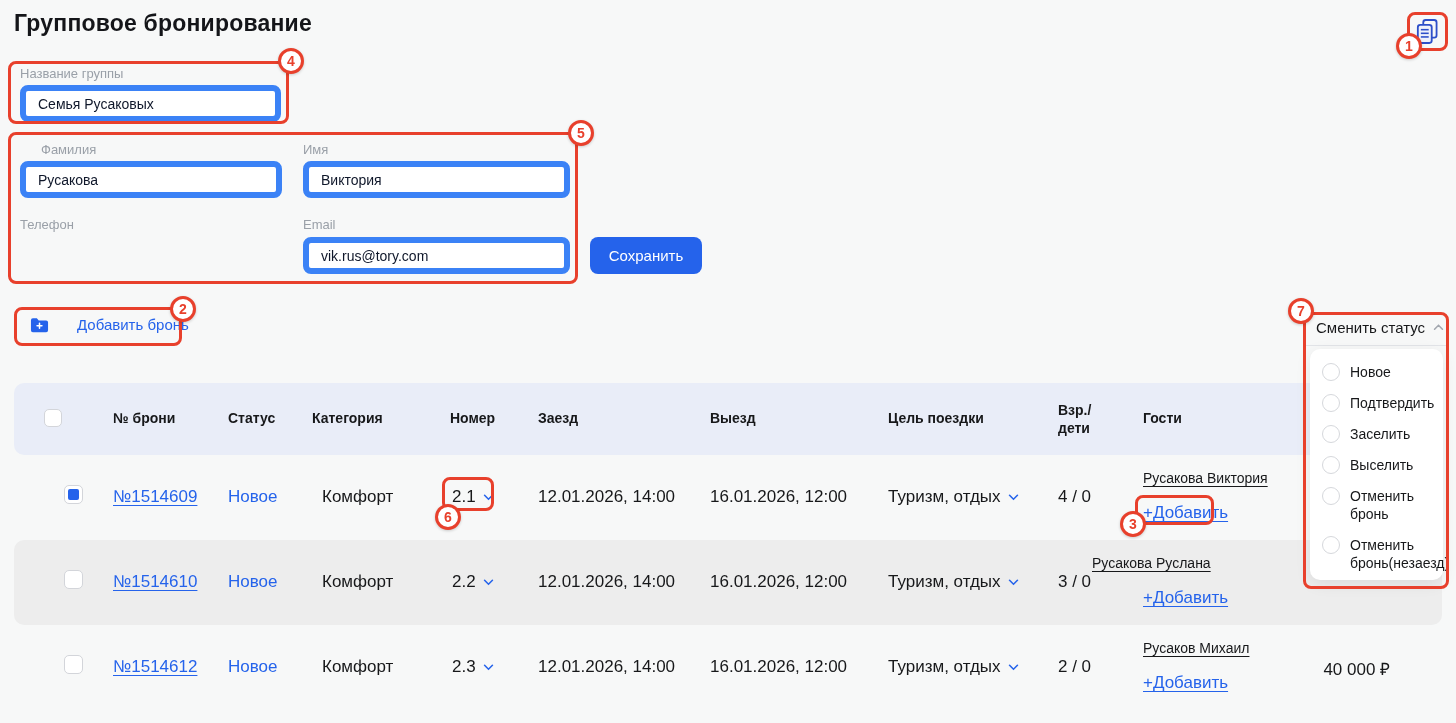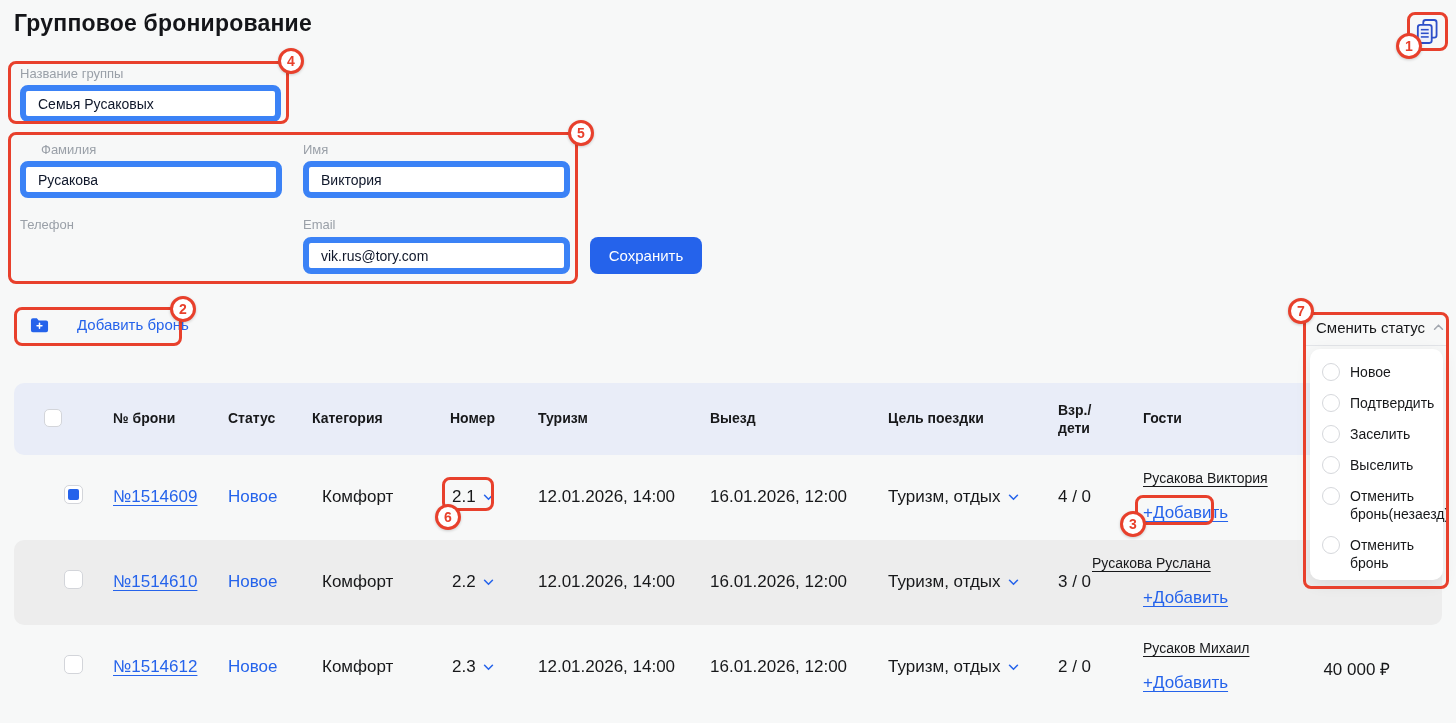--- a/index.html
+++ b/index.html
@@ -87,21 +87,21 @@
     </svg>
     <span>Добавить бронь</span>
   </div>
 
   <div class="abs band thead-band" style="left:14px; top:383px; width:1428px; height:72px;"></div>
   <div class="abs cb" style="left:44px; top:409px; width:18px; height:18px;"></div>
   <div class="abs th" style="left:113px; top:410px;">№ брони</div>
   <div class="abs th" style="left:228px; top:410px;">Статус</div>
   <div class="abs th" style="left:312px; top:410px;">Категория</div>
   <div class="abs th" style="left:450px; top:410px;">Номер</div>
-  <div class="abs th" style="left:538px; top:410px;">Туризм</div>
+  <div class="abs th" style="left:538px; top:410px;">Заезд</div>
   <div class="abs th" style="left:710px; top:410px;">Выезд</div>
   <div class="abs th" style="left:888px; top:410px;">Цель поездки</div>
   <div class="abs th" style="left:1058px; top:401px; line-height:18px;">
     <span style="display:block;">Взр./</span>
     <span style="display:block;">дети</span>
   </div>
   <div class="abs th" style="left:1143px; top:410px;">Гости</div>
 
   <div class="abs cb" style="left:64px; top:485px;">
       <div class="fill"></div>
@@ -192,25 +192,25 @@
     <div class="opt">
       <div class="radio"></div>
       <div class="opt-label">Заселить</div>
     </div>
     <div class="opt">
       <div class="radio"></div>
       <div class="opt-label">Выселить</div>
     </div>
     <div class="opt">
       <div class="radio"></div>
+      <div class="opt-label">Отменить бронь</div>
+    </div>
+    <div class="opt">
+      <div class="radio"></div>
       <div class="opt-label">Отменить бронь(незаезд)</div>
-    </div>
-    <div class="opt">
-      <div class="radio"></div>
-      <div class="opt-label">Отменить бронь</div>
     </div>
   </div>
 
   <div class="abs ann-box" style="left:1407px; top:12px; width:41px; height:39px;"></div>
   <div class="abs ann-box" style="left:8px; top:61px; width:281px; height:63px;"></div>
   <div class="abs ann-box" style="left:8px; top:132px; width:570px; height:152px;"></div>
   <div class="abs ann-box" style="left:14px; top:307px; width:168px; height:39px;"></div>
   <div class="abs ann-box" style="left:442px; top:477px; width:52px; height:34px;"></div>
   <div class="abs ann-box" style="left:1135px; top:495px; width:79px; height:30px;"></div>
   <div class="abs ann-box" style="left:1303px; top:312px; width:146px; height:277px;"></div>

